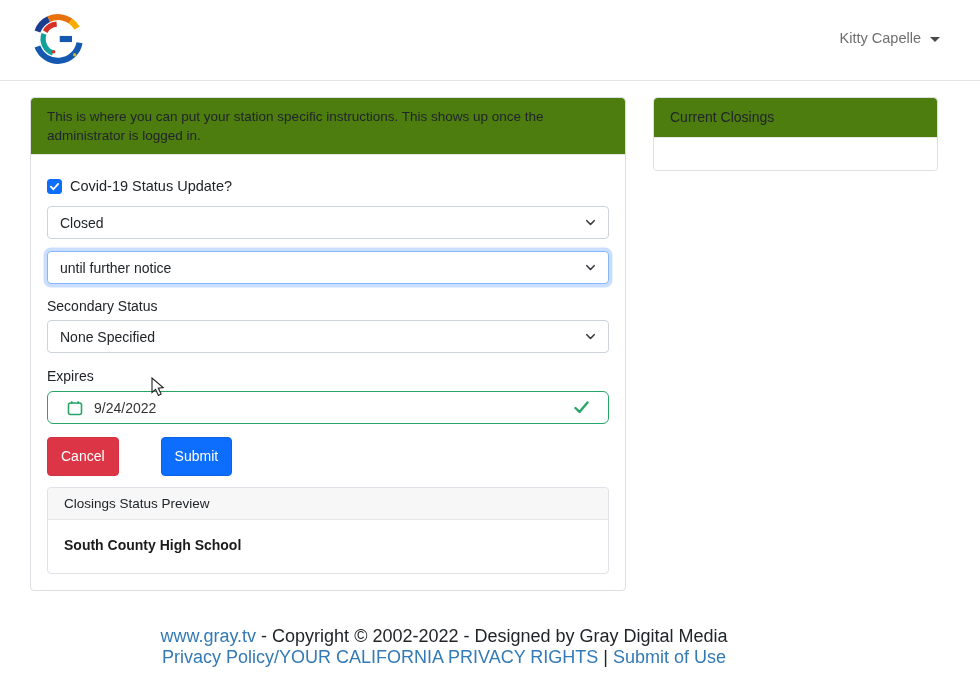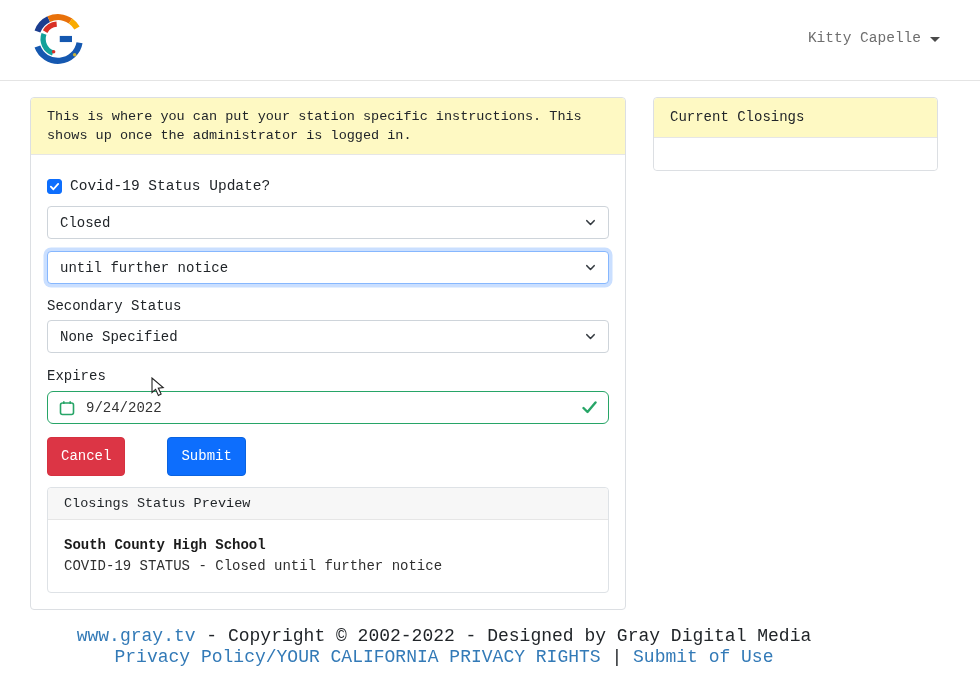--- a/index.html
+++ b/index.html
@@ -1,33 +1,33 @@
 <!DOCTYPE html>
 <html><head>
 <meta charset="utf-8">
 <style>
   * { margin:0; padding:0; box-sizing:border-box; }
   html,body { background:#fff; }
   .page {
     position:relative; width:980px; height:700px; background:#fff;
-    font-family:Liberation Mono, monospace; color:#212529; overflow:hidden;
+    font-family:Liberation Sans, sans-serif; color:#212529; overflow:hidden;
   }
 
   
   .header { position:absolute; top:0; left:0; width:980px; height:81px;
             background:#fff; border-bottom:1px solid #e4e4e4; }
   .logo { position:absolute; left:30px; top:11px; width:56px; height:56px; cursor:pointer; }
   .user-menu { position:absolute; right:40px; top:30px; display:flex; align-items:center;
                gap:9px; color:#6e6e6e; font-size:14.5px; cursor:pointer; }
   .caret-down { width:0; height:0; border-left:5px solid transparent;
                 border-right:5px solid transparent; border-top:5px solid #4a4a4a; margin-top:2px; }
 
   
   .card { position:absolute; background:#fff; border:1px solid #dcdfe3; border-radius:4px; }
-  .card-header { background:#fef9c3; border-bottom:1px solid #e6e6e6;
+  .card-header { background:#4d7c0f; border-bottom:1px solid #e6e6e6;
                  border-radius:4px 4px 0 0; color:#212529; }
   .main-card { left:30px; top:97px; width:596px; }
   .main-card .card-header { padding:9px 16px; font-size:13.5px; line-height:19px; }
   .card-body { padding:16px; }
 
   .sidebar-card { left:653px; top:97px; width:285px; }
   .sidebar-card .card-header { padding:10px 16px; font-size:14px; line-height:19px; }
   .sidebar-card .sidebar-body { height:32px; border-radius:0 0 4px 4px; background:#fff; }
 
   
@@ -39,21 +39,21 @@
   .select-box { height:33px; border:1px solid #ced4da; border-radius:4px; background:#fff;
                 display:flex; align-items:center; justify-content:space-between;
                 padding:0 12px; font-size:14px; color:#212529; margin-bottom:12px; cursor:pointer; }
   .select-box.focused { border-color:#86b7fe; box-shadow:0 0 0 3.5px rgba(13,110,253,.22); margin-bottom:13px; }
   .chevron { flex:none; margin-left:8px; }
 
   .field-label { font-size:14px; line-height:18px; margin:13px 0 5px; }
   .field-label.expires { margin-top:14px; margin-bottom:6px; }
 
   .date-input { height:33px; border:1px solid #27a567; border-radius:6px; background:#fff;
-                display:flex; align-items:center; padding:0 11px; gap:11px; font-size:14px;
+                display:flex; align-items:center; padding:0 19px; gap:11px; font-size:14px;
                 color:#333; cursor:text; }
   .date-input .valid-check { margin-left:auto; }
 
   .btn-row { display:flex; margin-top:13px; }
   .btn { border:1px solid transparent; border-radius:4px; padding:10px 13px; font-size:14px;
          color:#fff; cursor:pointer; font-family:inherit; line-height:17px; }
   .btn-cancel { background:#dc3545; border-color:#d63140; }
   .btn-submit { background:#0d6efd; border-color:#0a63e0; margin-left:42px; }
 
   .preview-card { margin-top:11px; border:1px solid #dee2e6; border-radius:4px; }
@@ -150,21 +150,20 @@
 
       <div class="btn-row">
         <button class="btn btn-cancel">Cancel</button>
         <button class="btn btn-submit">Submit</button>
       </div>
 
       <div class="preview-card">
         <div class="preview-header">Closings Status Preview</div>
         <div class="preview-body">
           <div class="entry-name">South County High School</div>
-          <div class="entry-status">COVID-19 STATUS - Closed until further notice</div>
         </div>
       </div>
 
     </div>
   </div>
 
   <div class="card sidebar-card">
     <div class="card-header">Current Closings</div>
     <div class="sidebar-body"></div>
   </div>

